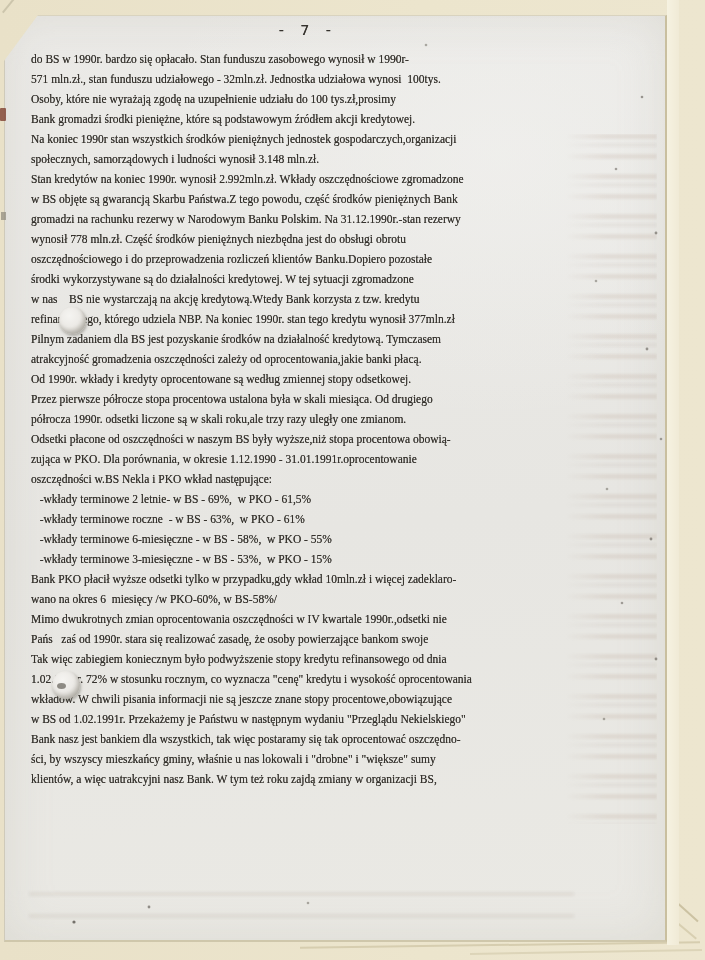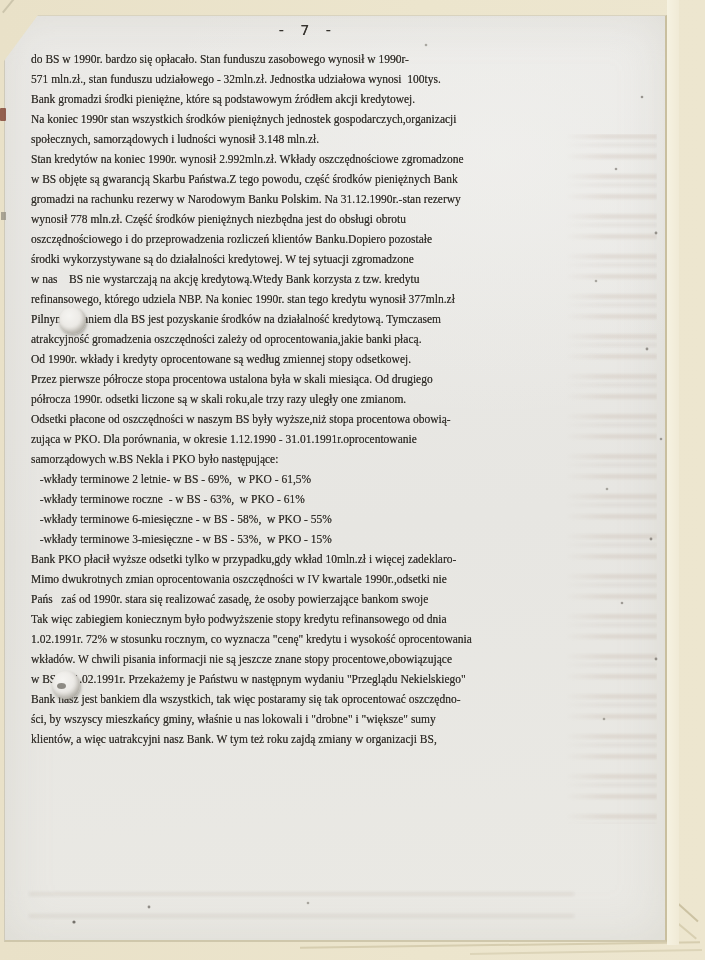--- a/index.html
+++ b/index.html
@@ -198,44 +198,46 @@
 
 <div class="scan">
 
   <div class="page">
     <div class="page-number">- 7 -</div>
 
     <div class="text-block">
 
     <div class="line">do BS w 1990r. bardzo się opłacało. Stan funduszu zasobowego wynosił w 1990r-</div>
         <div class="line">571 mln.zł., stan funduszu udziałowego - 32mln.zł. Jednostka udziałowa wynosi  100tys.</div>
+        <div class="line">Osoby, które nie wyrażają zgodę na uzupełnienie udziału do 100 tys.zł,prosimy</div>
         <div class="line">Bank gromadzi środki pieniężne, które są podstawowym źródłem akcji kredytowej.</div>
         <div class="line">Na koniec 1990r stan wszystkich środków pieniężnych jednostek gospodarczych,organizacji</div>
         <div class="line">społecznych, samorządowych i ludności wynosił 3.148 mln.zł.</div>
         <div class="line">Stan kredytów na koniec 1990r. wynosił 2.992mln.zł. Wkłady oszczędnościowe zgromadzone</div>
         <div class="line">w BS objęte są gwarancją Skarbu Państwa.Z tego powodu, część środków pieniężnych Bank</div>
         <div class="line">gromadzi na rachunku rezerwy w Narodowym Banku Polskim. Na 31.12.1990r.-stan rezerwy</div>
         <div class="line">wynosił 778 mln.zł. Część środków pieniężnych niezbędna jest do obsługi obrotu</div>
         <div class="line">oszczędnościowego i do przeprowadzenia rozliczeń klientów Banku.Dopiero pozostałe</div>
         <div class="line">środki wykorzystywane są do działalności kredytowej. W tej sytuacji zgromadzone</div>
         <div class="line">w nas    BS nie wystarczają na akcję kredytową.Wtedy Bank korzysta z tzw. kredytu</div>
         <div class="line">refinansowego, którego udziela NBP. Na koniec 1990r. stan tego kredytu wynosił 377mln.zł</div>
         <div class="line">Pilnym zadaniem dla BS jest pozyskanie środków na działalność kredytową. Tymczasem</div>
         <div class="line">atrakcyjność gromadzenia oszczędności zależy od oprocentowania,jakie banki płacą.</div>
         <div class="line">Od 1990r. wkłady i kredyty oprocentowane są według zmiennej stopy odsetkowej.</div>
         <div class="line">Przez pierwsze półrocze stopa procentowa ustalona była w skali miesiąca. Od drugiego</div>
         <div class="line">półrocza 1990r. odsetki liczone są w skali roku,ale trzy razy uległy one zmianom.</div>
         <div class="line">Odsetki płacone od oszczędności w naszym BS były wyższe,niż stopa procentowa obowią-</div>
         <div class="line">zująca w PKO. Dla porównania, w okresie 1.12.1990 - 31.01.1991r.oprocentowanie</div>
-        <div class="line">samorządowych w.BS Nekla i PKO było następujące:</div>
+        <div class="line">oszczędności w.BS Nekla i PKO wkład następujące:</div>
         <div class="line">   -wkłady terminowe 2 letnie- w BS - 69%,  w PKO - 61,5%</div>
         <div class="line">   -wkłady terminowe roczne  - w BS - 63%,  w PKO - 61%</div>
         <div class="line">   -wkłady terminowe 6-miesięczne - w BS - 58%,  w PKO - 55%</div>
         <div class="line">   -wkłady terminowe 3-miesięczne - w BS - 53%,  w PKO - 15%</div>
         <div class="line">Bank PKO płacił wyższe odsetki tylko w przypadku,gdy wkład 10mln.zł i więcej zadeklaro-</div>
+        <div class="line">wano na okres 6  miesięcy /w PKO-60%, w BS-58%/</div>
         <div class="line">Mimo dwukrotnych zmian oprocentowania oszczędności w IV kwartale 1990r.,odsetki nie</div>
         <div class="line">Pańs   zaś od 1990r. stara się realizować zasadę, że osoby powierzające bankom swoje</div>
         <div class="line">Tak więc zabiegiem koniecznym było podwyższenie stopy kredytu refinansowego od dnia</div>
         <div class="line">1.02.1991r. 72% w stosunku rocznym, co wyznacza "cenę" kredytu i wysokość oprocentowania</div>
         <div class="line">wkładów. W chwili pisania informacji nie są jeszcze znane stopy procentowe,obowiązujące</div>
         <div class="line">w BS od 1.02.1991r. Przekażemy je Państwu w następnym wydaniu "Przeglądu Nekielskiego"</div>
         <div class="line">Bank nasz jest bankiem dla wszystkich, tak więc postaramy się tak oprocentować oszczędno-</div>
         <div class="line">ści, by wszyscy mieszkańcy gminy, właśnie u nas lokowali i "drobne" i "większe" sumy</div>
         <div class="line">klientów, a więc uatrakcyjni nasz Bank. W tym też roku zajdą zmiany w organizacji BS,</div>
       </div>

